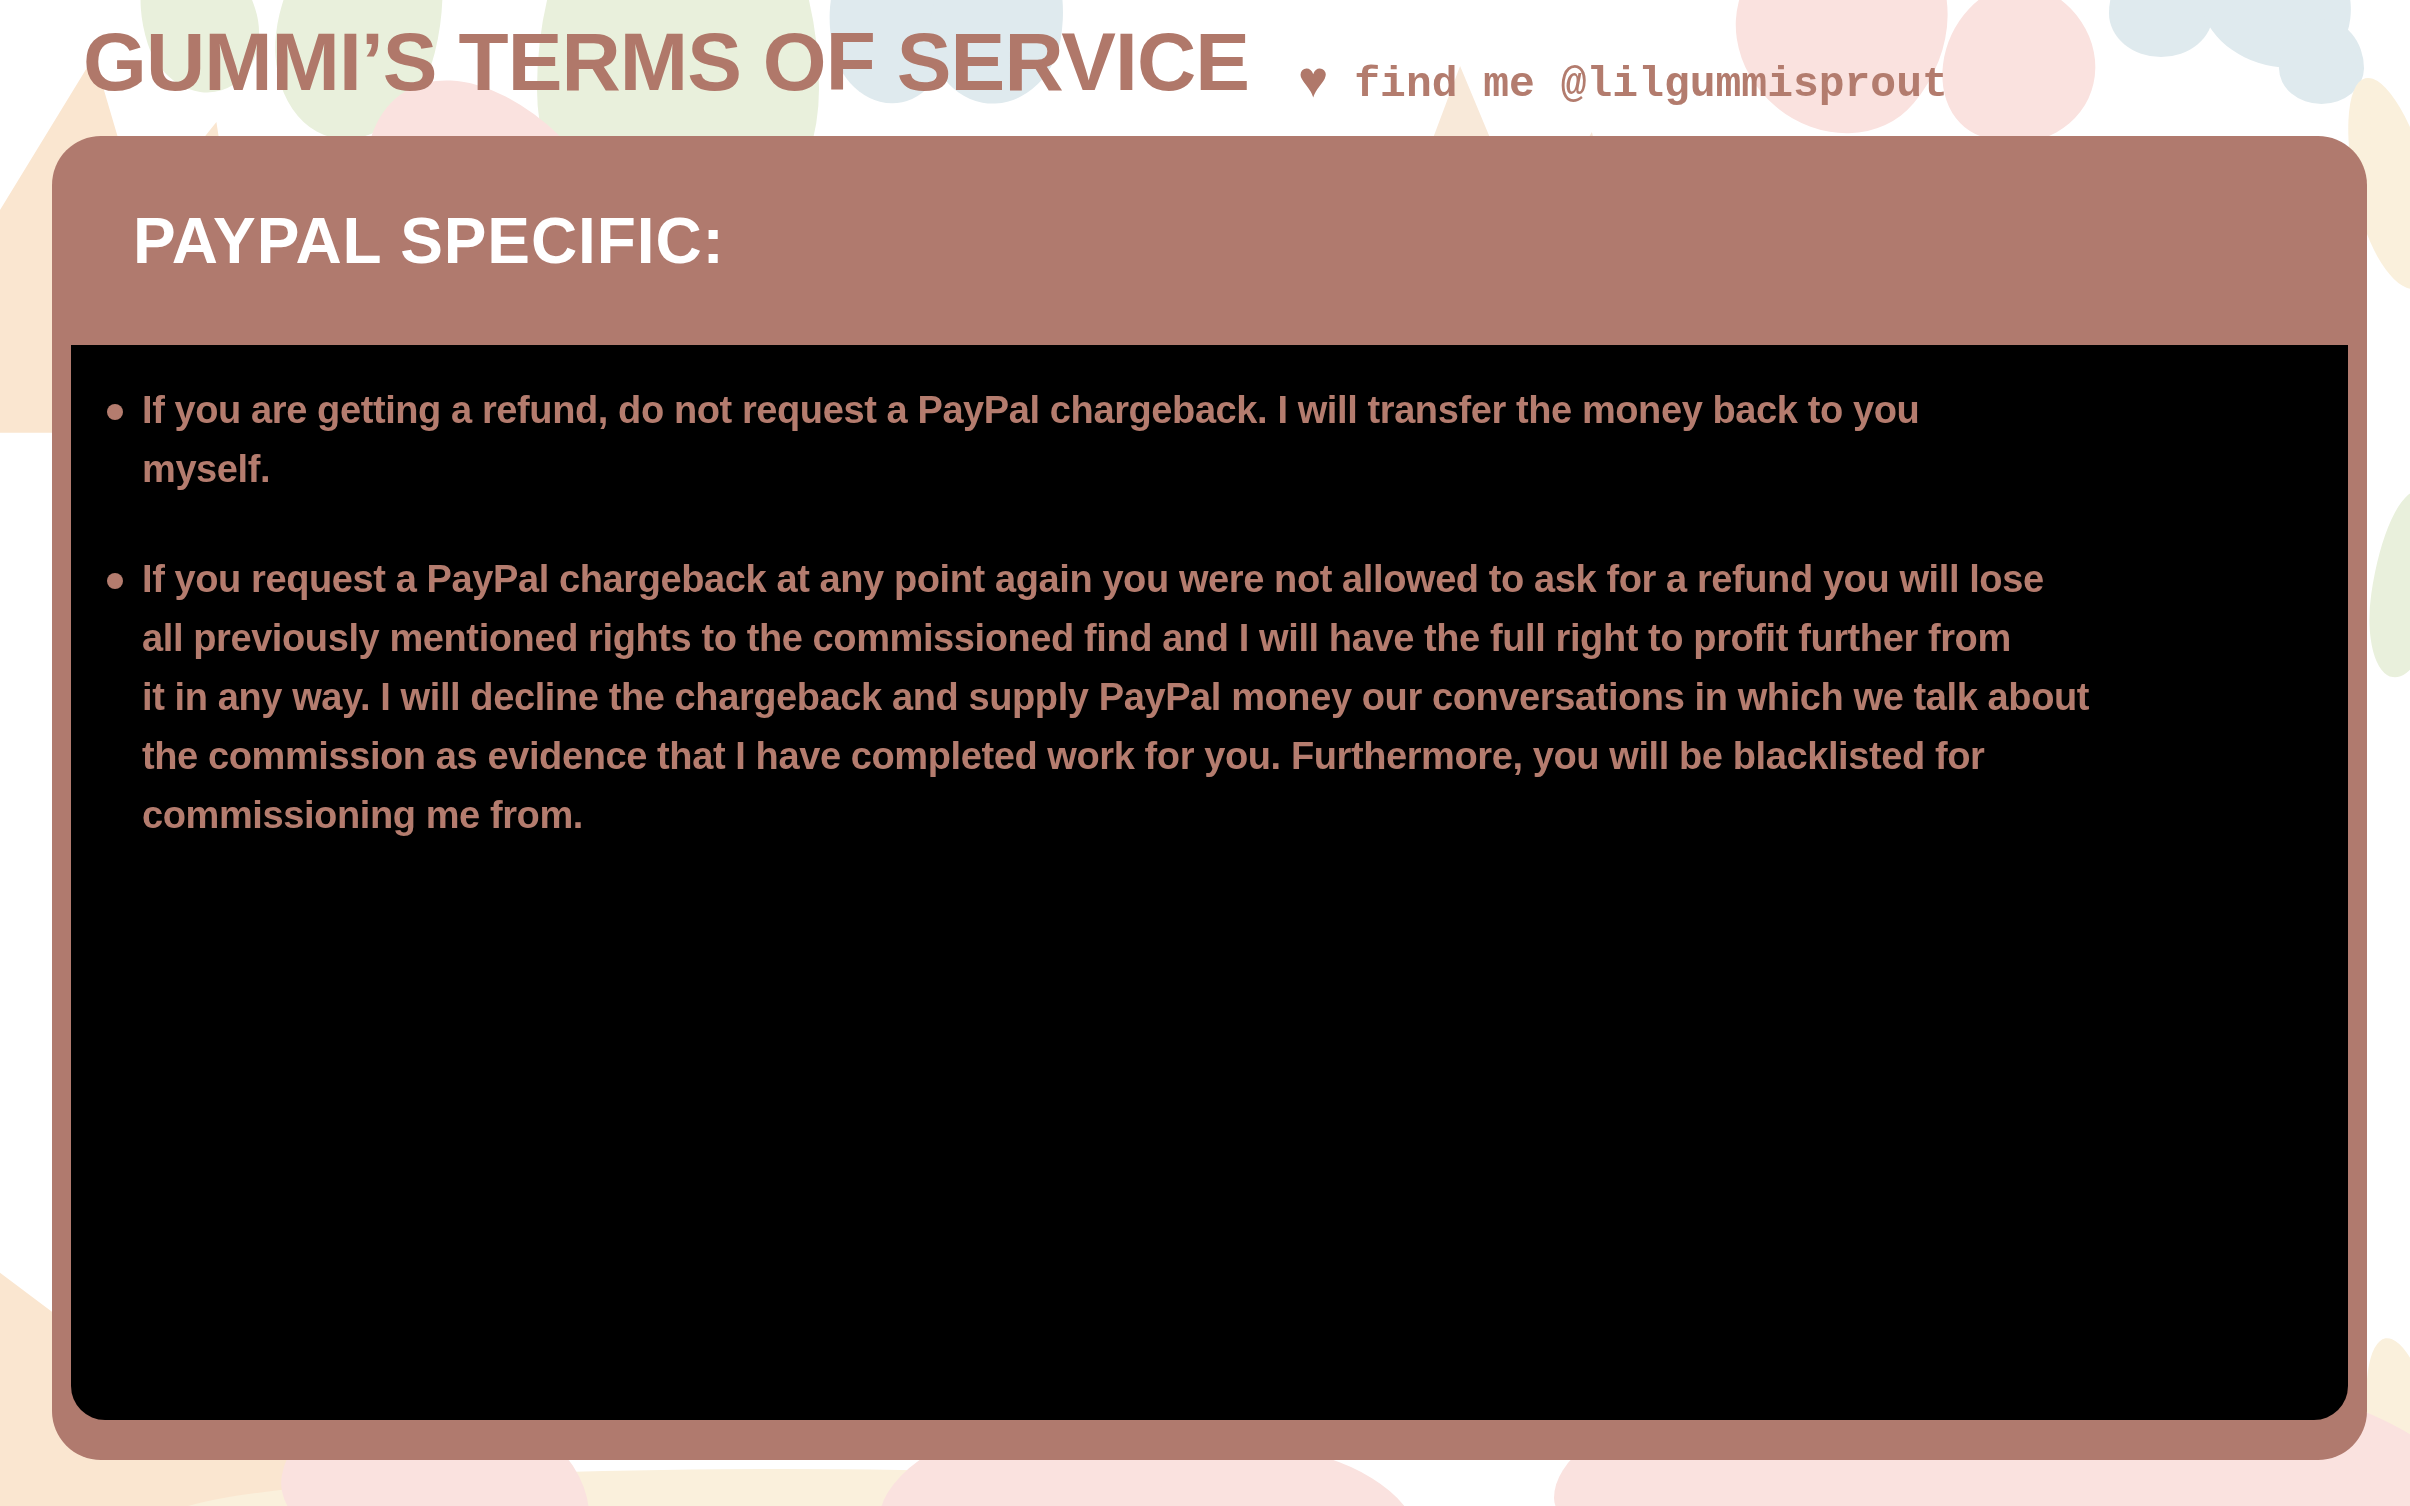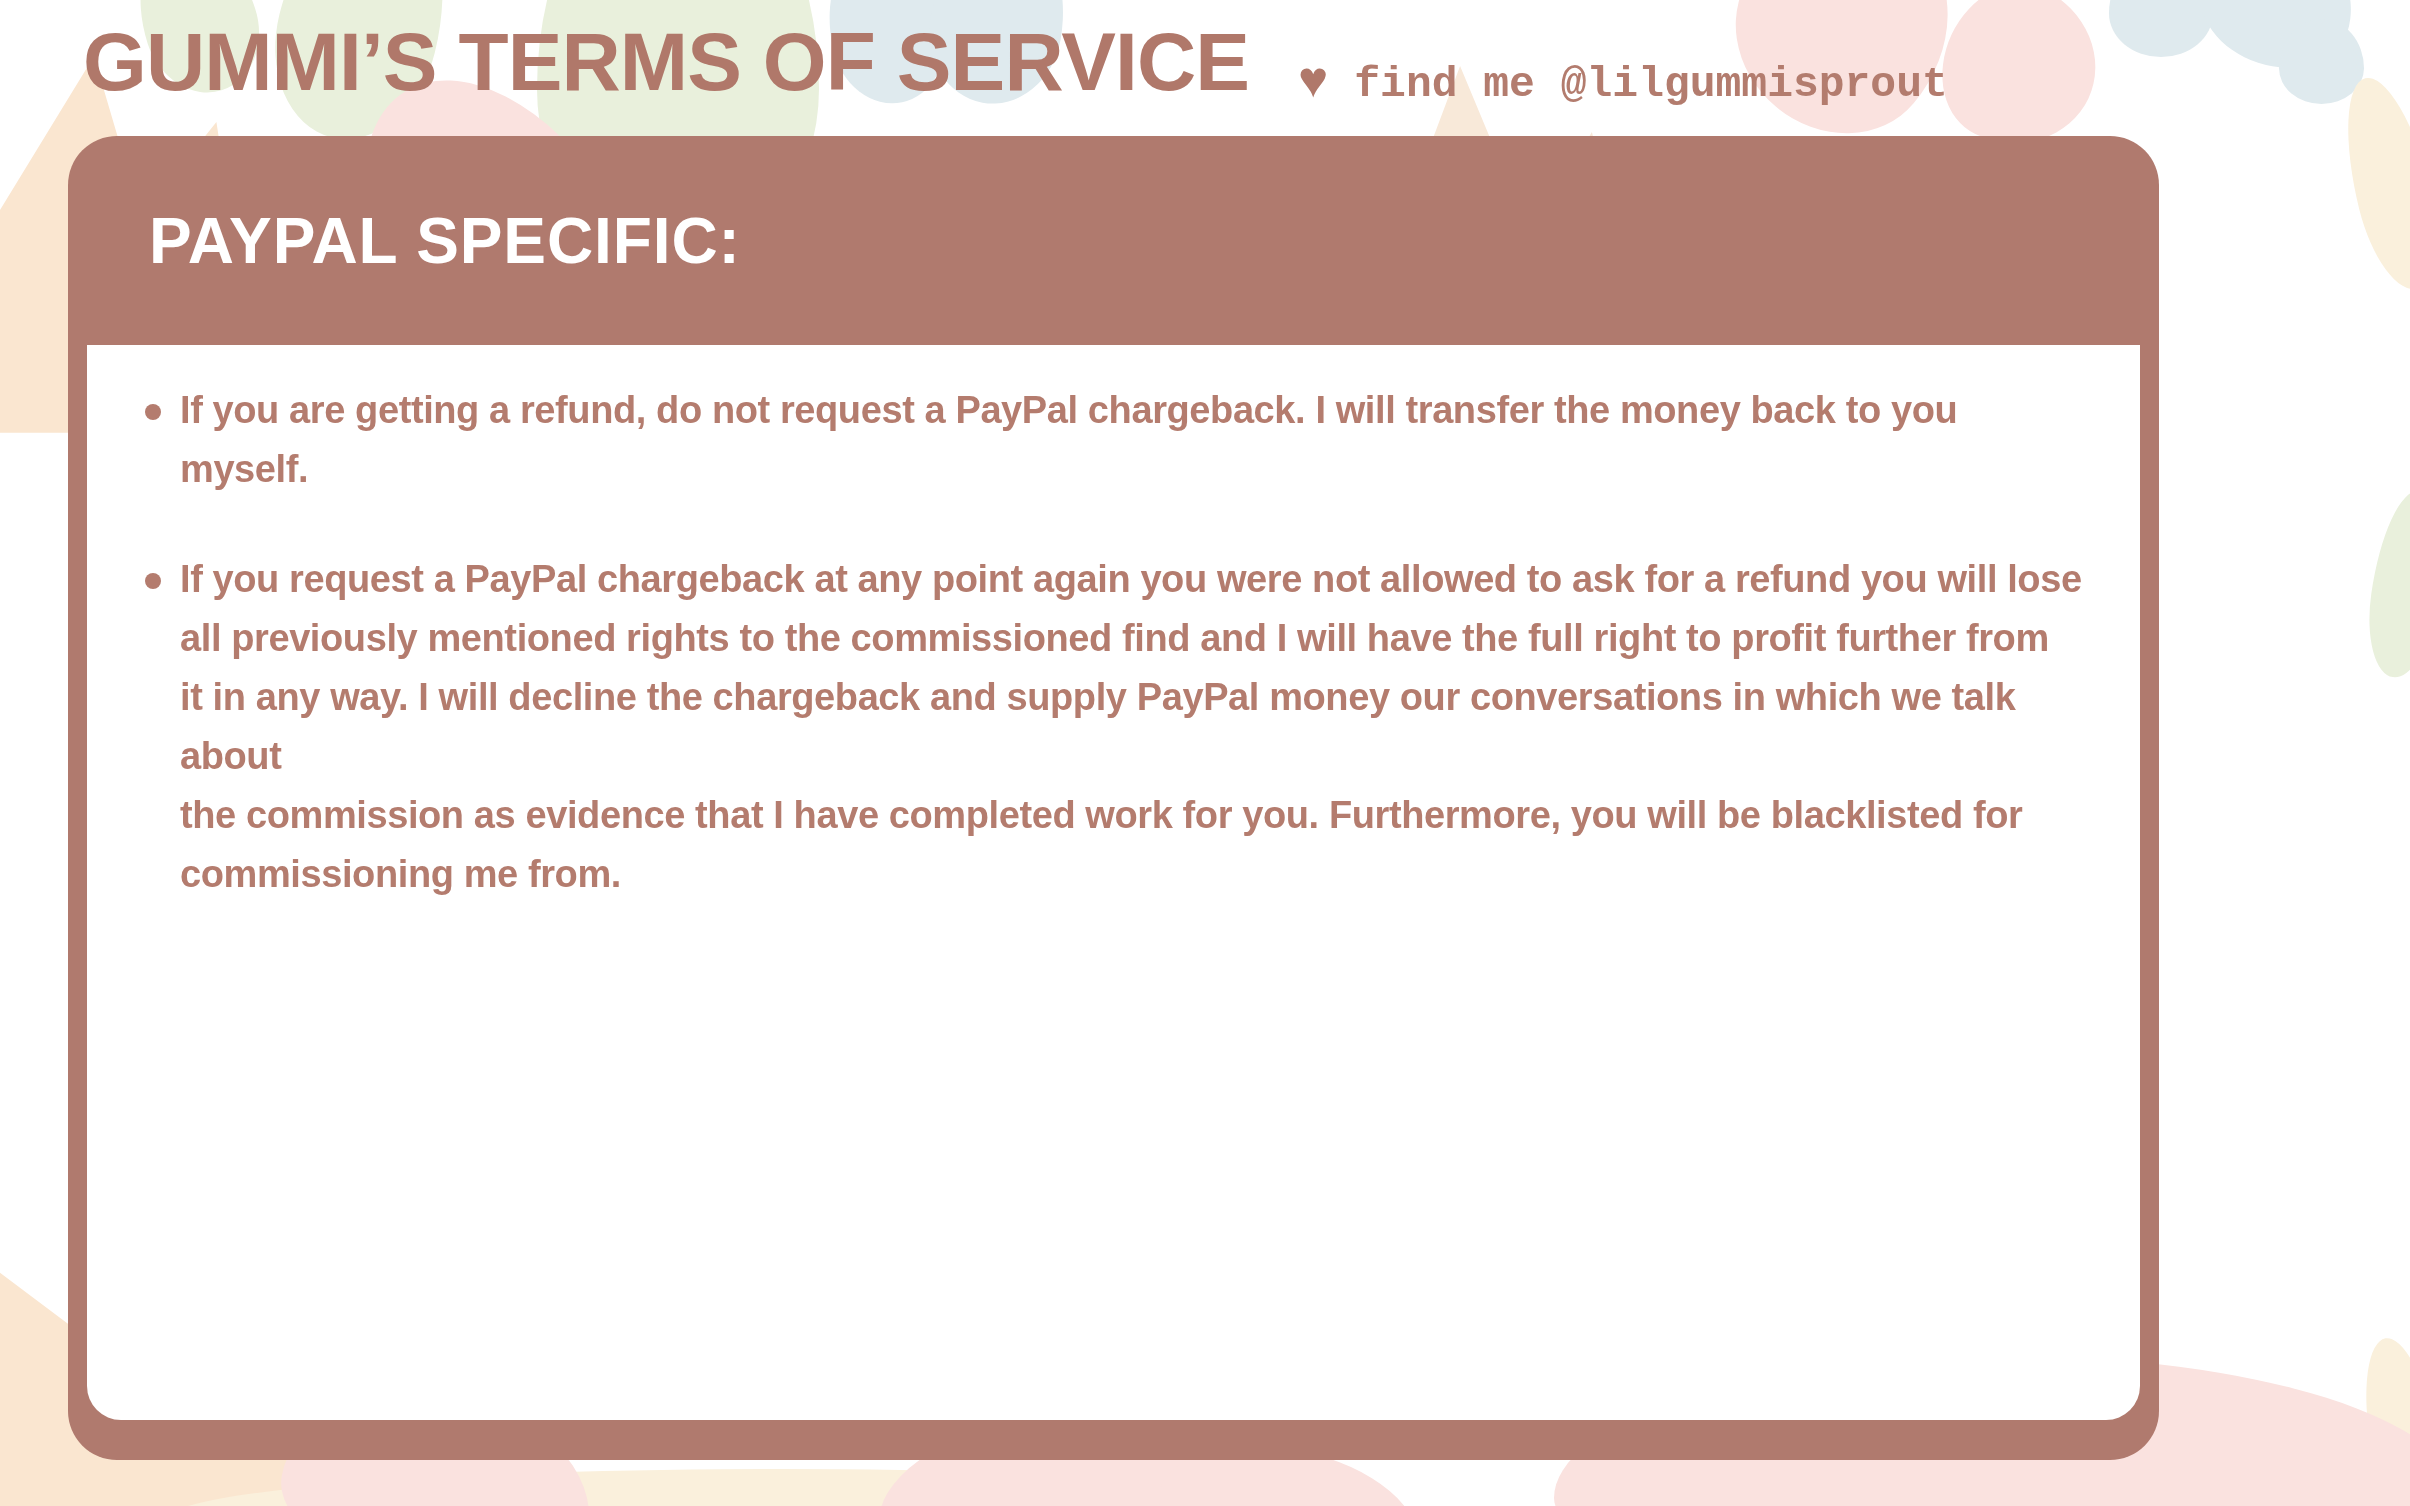--- a/index.html
+++ b/index.html
@@ -32,39 +32,39 @@
     font-size: 51px; color: #B0786A; margin-left: 49px; margin-top: 9.4px;
   }
   .handle {
     font-size: 43px; font-weight: bold; color: #B37C6E;
     margin-left: 26px; margin-top: 5.6px; font-family: Liberation Mono, monospace;
   }
 
   
   .tos-card {
     position: absolute; z-index: 2;
-    left: 68px; top: 136px; width: 2091px; height: 1324px;
+    left: 52px; top: 136px; width: 2315px; height: 1324px;
     background: #B07A6E;
     border-radius: 49px;
     overflow: hidden;
   }
   .card-header {
     height: 209px;
     display: flex; align-items: center;
     padding-left: 81px;
   }
   .card-title {
     color: #ffffff; font-size: 64px; font-weight: bold; letter-spacing: 0.9px;
   }
   .card-body {
     margin: 0 19px 21px 19px;
     height: 1075px;
-    background: #ffffff;
+    background: #000000;
     border-radius: 0 0 34px 34px;
-    padding: 36px 38px 0 58px;
+    padding: 36px 38px 0 36px;
   }
   .bullet-item {
     display: flex;
     margin-bottom: 51px;
     color: #B47C6E;
   }
   .bullet-dot {
     flex: 0 0 auto;
     width: 16px; height: 16px; border-radius: 50%;
     background: #B47C6E;

